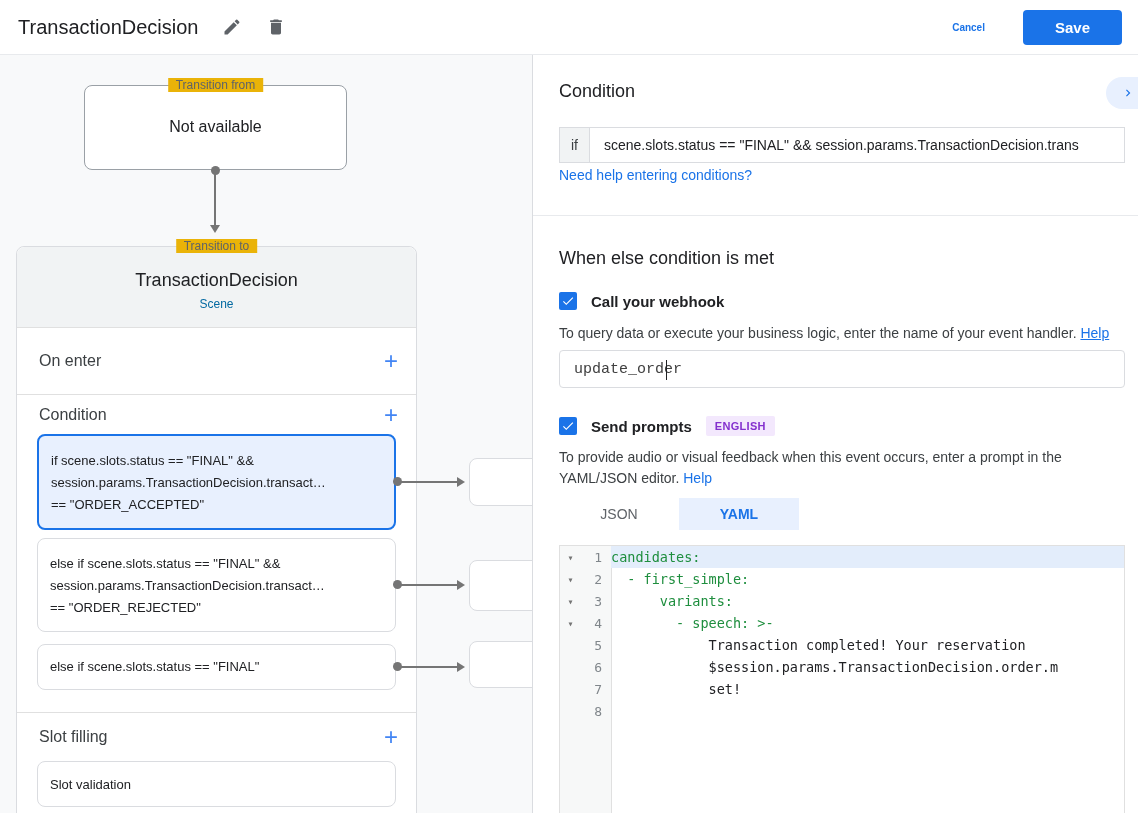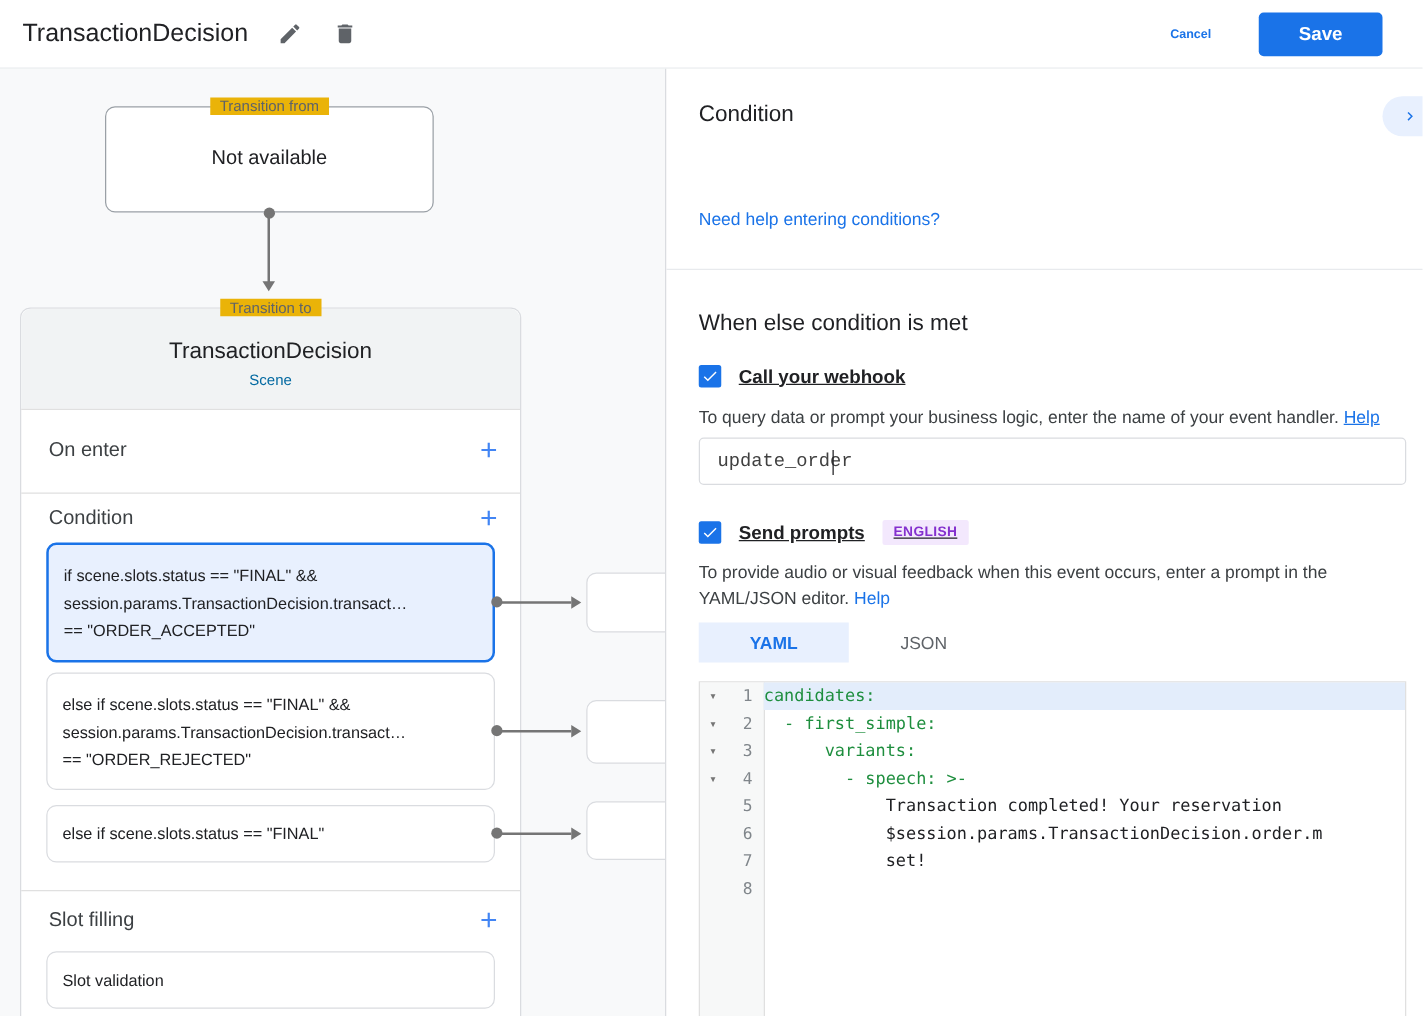--- a/index.html
+++ b/index.html
@@ -8,21 +8,21 @@
 
   
   .topbar { position:absolute; top:0; left:0; width:1138px; height:55px;
     background:#fff; border-bottom:1px solid #e8eaed; display:flex; align-items:center; }
   .topbar-title { font-size:20px; color:#202124; margin-left:18px; }
   .icon-btn { width:20px; height:20px; margin-left:24px; cursor:pointer; color:#5f6368; }
   .icon-btn svg { width:20px; height:20px; fill:#5f6368; }
   .topbar-spacer { flex:1; }
   .cancel-btn { color:#1a73e8; font-size:10px; font-weight:bold; margin-right:38px; cursor:pointer; }
   .save-btn { background:#1a73e8; color:#fff; font-size:15px; font-weight:bold;
-    border:none; border-radius:4px; padding:9px 32px; margin-right:32px; cursor:pointer; }
+    border:none; border-radius:4px; padding:9px 32px; margin-right:16px; cursor:pointer; }
 
   
   .left-panel { position:absolute; top:55px; left:0; width:532px; height:758px;
     background:#f8f9fa; overflow:hidden; }
 
   .from-box { position:absolute; left:84px; top:30px; width:263px; height:85px;
     background:#fff; border:1px solid #9aa0a6; border-radius:8px; }
   .legend { position:absolute; top:-8px; left:50%; transform:translateX(-50%);
     background:#eab308; padding:0 8px; font-size:12px; color:#5f6368; white-space:nowrap; }
   .from-text { text-align:center; margin-top:32px; font-size:16px; color:#202124; }
@@ -68,21 +68,21 @@
     border-radius:16px; background:#e8f0fe; cursor:pointer; display:flex; align-items:center; }
   .chev-pill svg { width:14px; height:14px; margin-left:15px; }
   .if-row { position:absolute; left:26px; top:72px; width:566px; height:36px; display:flex; }
   .if-label { width:30px; background:#f1f3f4; border:1px solid #dadce0; border-right:none;
     display:flex; align-items:center; justify-content:center; font-size:14px; color:#3c4043; }
   .if-input { flex:1; border:1px solid #dadce0; font-size:14px; color:#202124;
     padding:0 0 0 14px; outline:none; font-family:"Liberation Sans", sans-serif; background:#fff; }
   .cond-help { position:absolute; left:26px; top:112px; font-size:14px; color:#1a73e8; cursor:pointer; text-decoration:none; }
   .rp-divider { position:absolute; left:0; top:160px; width:606px; height:1px; background:#e8eaed; }
 
-  .check-row { position:absolute; left:26px; display:flex; align-items:center;text-decoration:underline; }
+  .check-row { position:absolute; left:26px; display:flex; align-items:center; }
   .checkbox { width:18px; height:18px; background:#1a73e8; border-radius:2px;
     display:flex; align-items:center; justify-content:center; cursor:pointer; flex:none; }
   .checkbox svg { width:14px; height:14px; fill:#fff; }
   .check-label { font-size:15px; font-weight:bold; color:#202124; margin-left:14px; }
   .badge { margin-left:14px; background:#f3e8fd; color:#8430ce; font-size:11px;
     font-weight:bold; padding:4px 9px; border-radius:2px; letter-spacing:0.3px; }
   .helper { position:absolute; left:26px; width:566px; font-size:14px; color:#3c4043; line-height:21px; }
   .help-link { color:#1a73e8; cursor:pointer; }
   .help-link.u { text-decoration:underline; }
   .text-field { position:absolute; left:26px; width:566px; height:38px;
@@ -204,36 +204,40 @@
 
 <div class="right-panel">
 
   <div class="rp-heading" style="top:26px;">Condition</div>
   <div class="chev-pill">
     <svg viewBox="0 0 24 24">
         <path fill="#1a73e8" d="M8.59 16.59 13.17 12 8.59 7.41 10 6l6 6-6 6z"></path>
       </svg>
   </div>
 
+  <div class="if-row">
+    <div class="if-label">if</div>
+    <input class="if-input" type="text" value="scene.slots.status == &quot;FINAL&quot; &amp;&amp; session.params.TransactionDecision.trans" style="">
+  </div>
   <a class="cond-help">Need help entering conditions?</a>
 
   <div class="rp-divider"></div>
 
   <div class="rp-heading" style="top:193px;">When else condition is met</div>
 
   <div class="check-row" style="top:237px;">
     <span class="checkbox">
       <svg viewBox="0 0 24 24">
           <path d="M9 16.17 4.83 12l-1.42 1.41L9 19 21 7l-1.41-1.41z"></path>
         </svg>
     </span>
     <span class="check-label">Call your webhook</span>
   </div>
   <div class="helper" style="top:268px;">
-    <span>To query data or prompt your business logic, enter the name of your event handler.</span>
+    <span>To query data or execute your business logic, enter the name of your event handler.</span>
     <span class="help-link u">Help</span>
   </div>
   <div class="text-field" style="top:295px;">
     <input type="text" value="update_order" style="">
     <span class="caret"></span>
   </div>
 
   <div class="check-row" style="top:361px;">
     <span class="checkbox">
       <svg viewBox="0 0 24 24">
@@ -242,22 +246,22 @@
     </span>
     <span class="check-label">Send prompts</span>
     <span class="badge">ENGLISH</span>
   </div>
   <div class="helper" style="top:392px;">
     <span>To provide audio or visual feedback when this event occurs, enter a prompt in the YAML/JSON editor.</span>
     <span class="help-link">Help</span>
   </div>
 
   <div class="tabs">
+    <div class="tab">JSON</div>
     <div class="tab active">YAML</div>
-    <div class="tab">JSON</div>
   </div>
 
   <div class="editor">
     <div class="ed-row hl">
       <span class="ed-fold">▾</span>
       <span class="ed-num">1</span>
       <span class="ed-code key">candidates:</span>
     </div>
     <div class="ed-row">
       <span class="ed-fold">▾</span>

